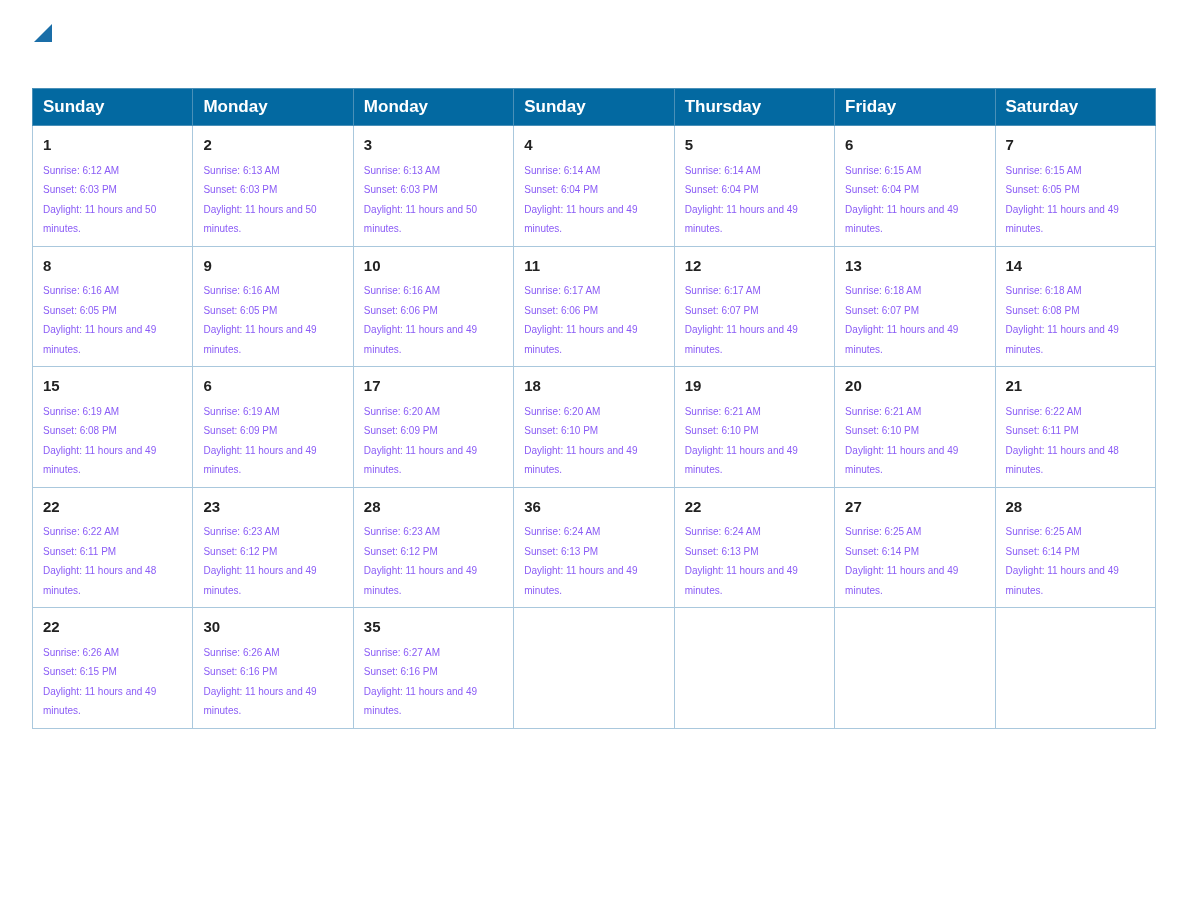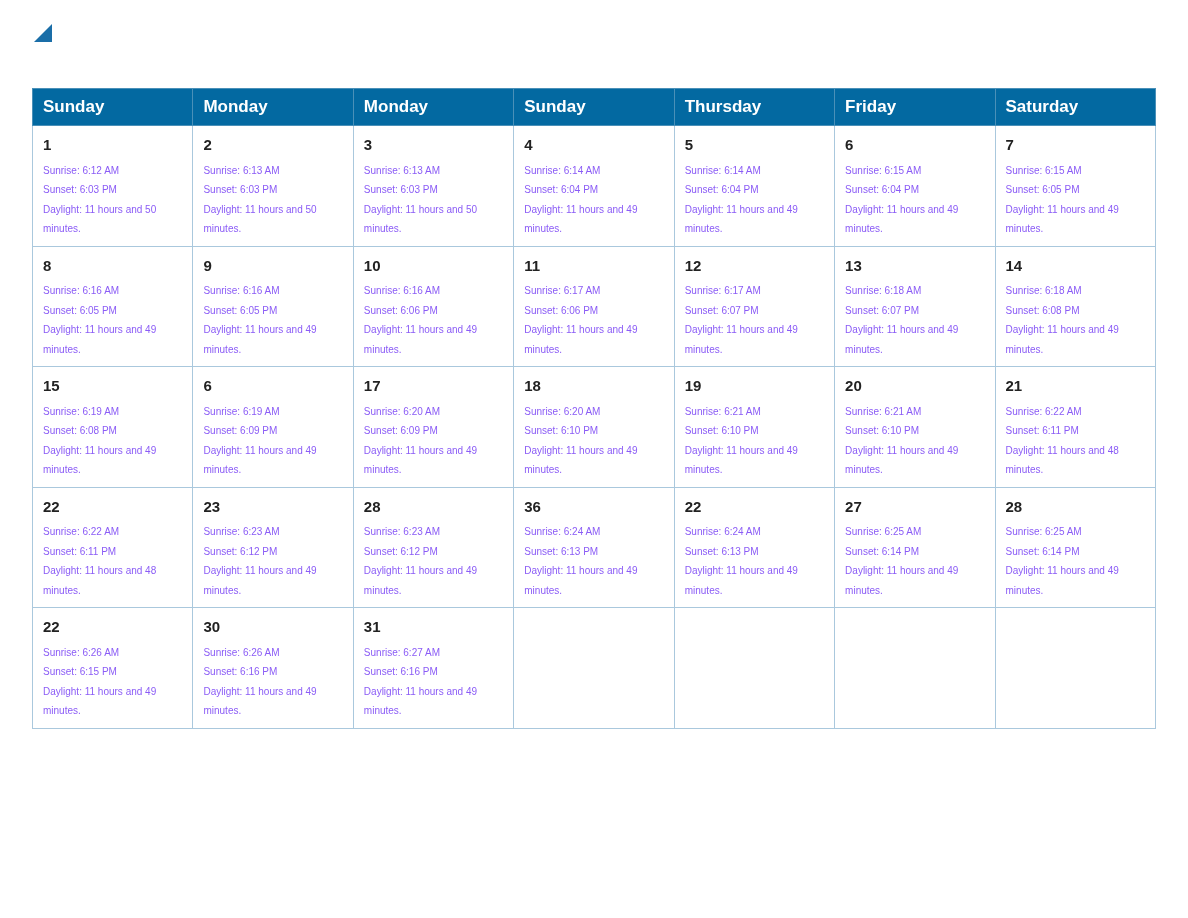--- a/index.html
+++ b/index.html
@@ -160,20 +160,20 @@
         <td><span class="day-number">23</span><span class="day-info">Sunrise: 6:23 AM<br>Sunset: 6:12 PM<br>Daylight: 11 hours and 49 minutes.</span></td>
         <td><span class="day-number">28</span><span class="day-info">Sunrise: 6:23 AM<br>Sunset: 6:12 PM<br>Daylight: 11 hours and 49 minutes.</span></td>
         <td><span class="day-number">36</span><span class="day-info">Sunrise: 6:24 AM<br>Sunset: 6:13 PM<br>Daylight: 11 hours and 49 minutes.</span></td>
         <td><span class="day-number">22</span><span class="day-info">Sunrise: 6:24 AM<br>Sunset: 6:13 PM<br>Daylight: 11 hours and 49 minutes.</span></td>
         <td><span class="day-number">27</span><span class="day-info">Sunrise: 6:25 AM<br>Sunset: 6:14 PM<br>Daylight: 11 hours and 49 minutes.</span></td>
         <td><span class="day-number">28</span><span class="day-info">Sunrise: 6:25 AM<br>Sunset: 6:14 PM<br>Daylight: 11 hours and 49 minutes.</span></td>
       </tr>
       <tr>
         <td><span class="day-number">22</span><span class="day-info">Sunrise: 6:26 AM<br>Sunset: 6:15 PM<br>Daylight: 11 hours and 49 minutes.</span></td>
         <td><span class="day-number">30</span><span class="day-info">Sunrise: 6:26 AM<br>Sunset: 6:16 PM<br>Daylight: 11 hours and 49 minutes.</span></td>
-        <td><span class="day-number">31</span><span class="day-info">Sunrise: 6:27 AM<br>Sunset: 6:16 PM<br>Daylight: 11 hours and 49 minutes.</span></td>
+        <td><span class="day-number">35</span><span class="day-info">Sunrise: 6:27 AM<br>Sunset: 6:16 PM<br>Daylight: 11 hours and 49 minutes.</span></td>
         <td class="empty-cell"></td>
         <td class="empty-cell"></td>
         <td class="empty-cell"></td>
         <td class="empty-cell"></td>
       </tr>
     </tbody>
 </table>
 
 </body></html>

